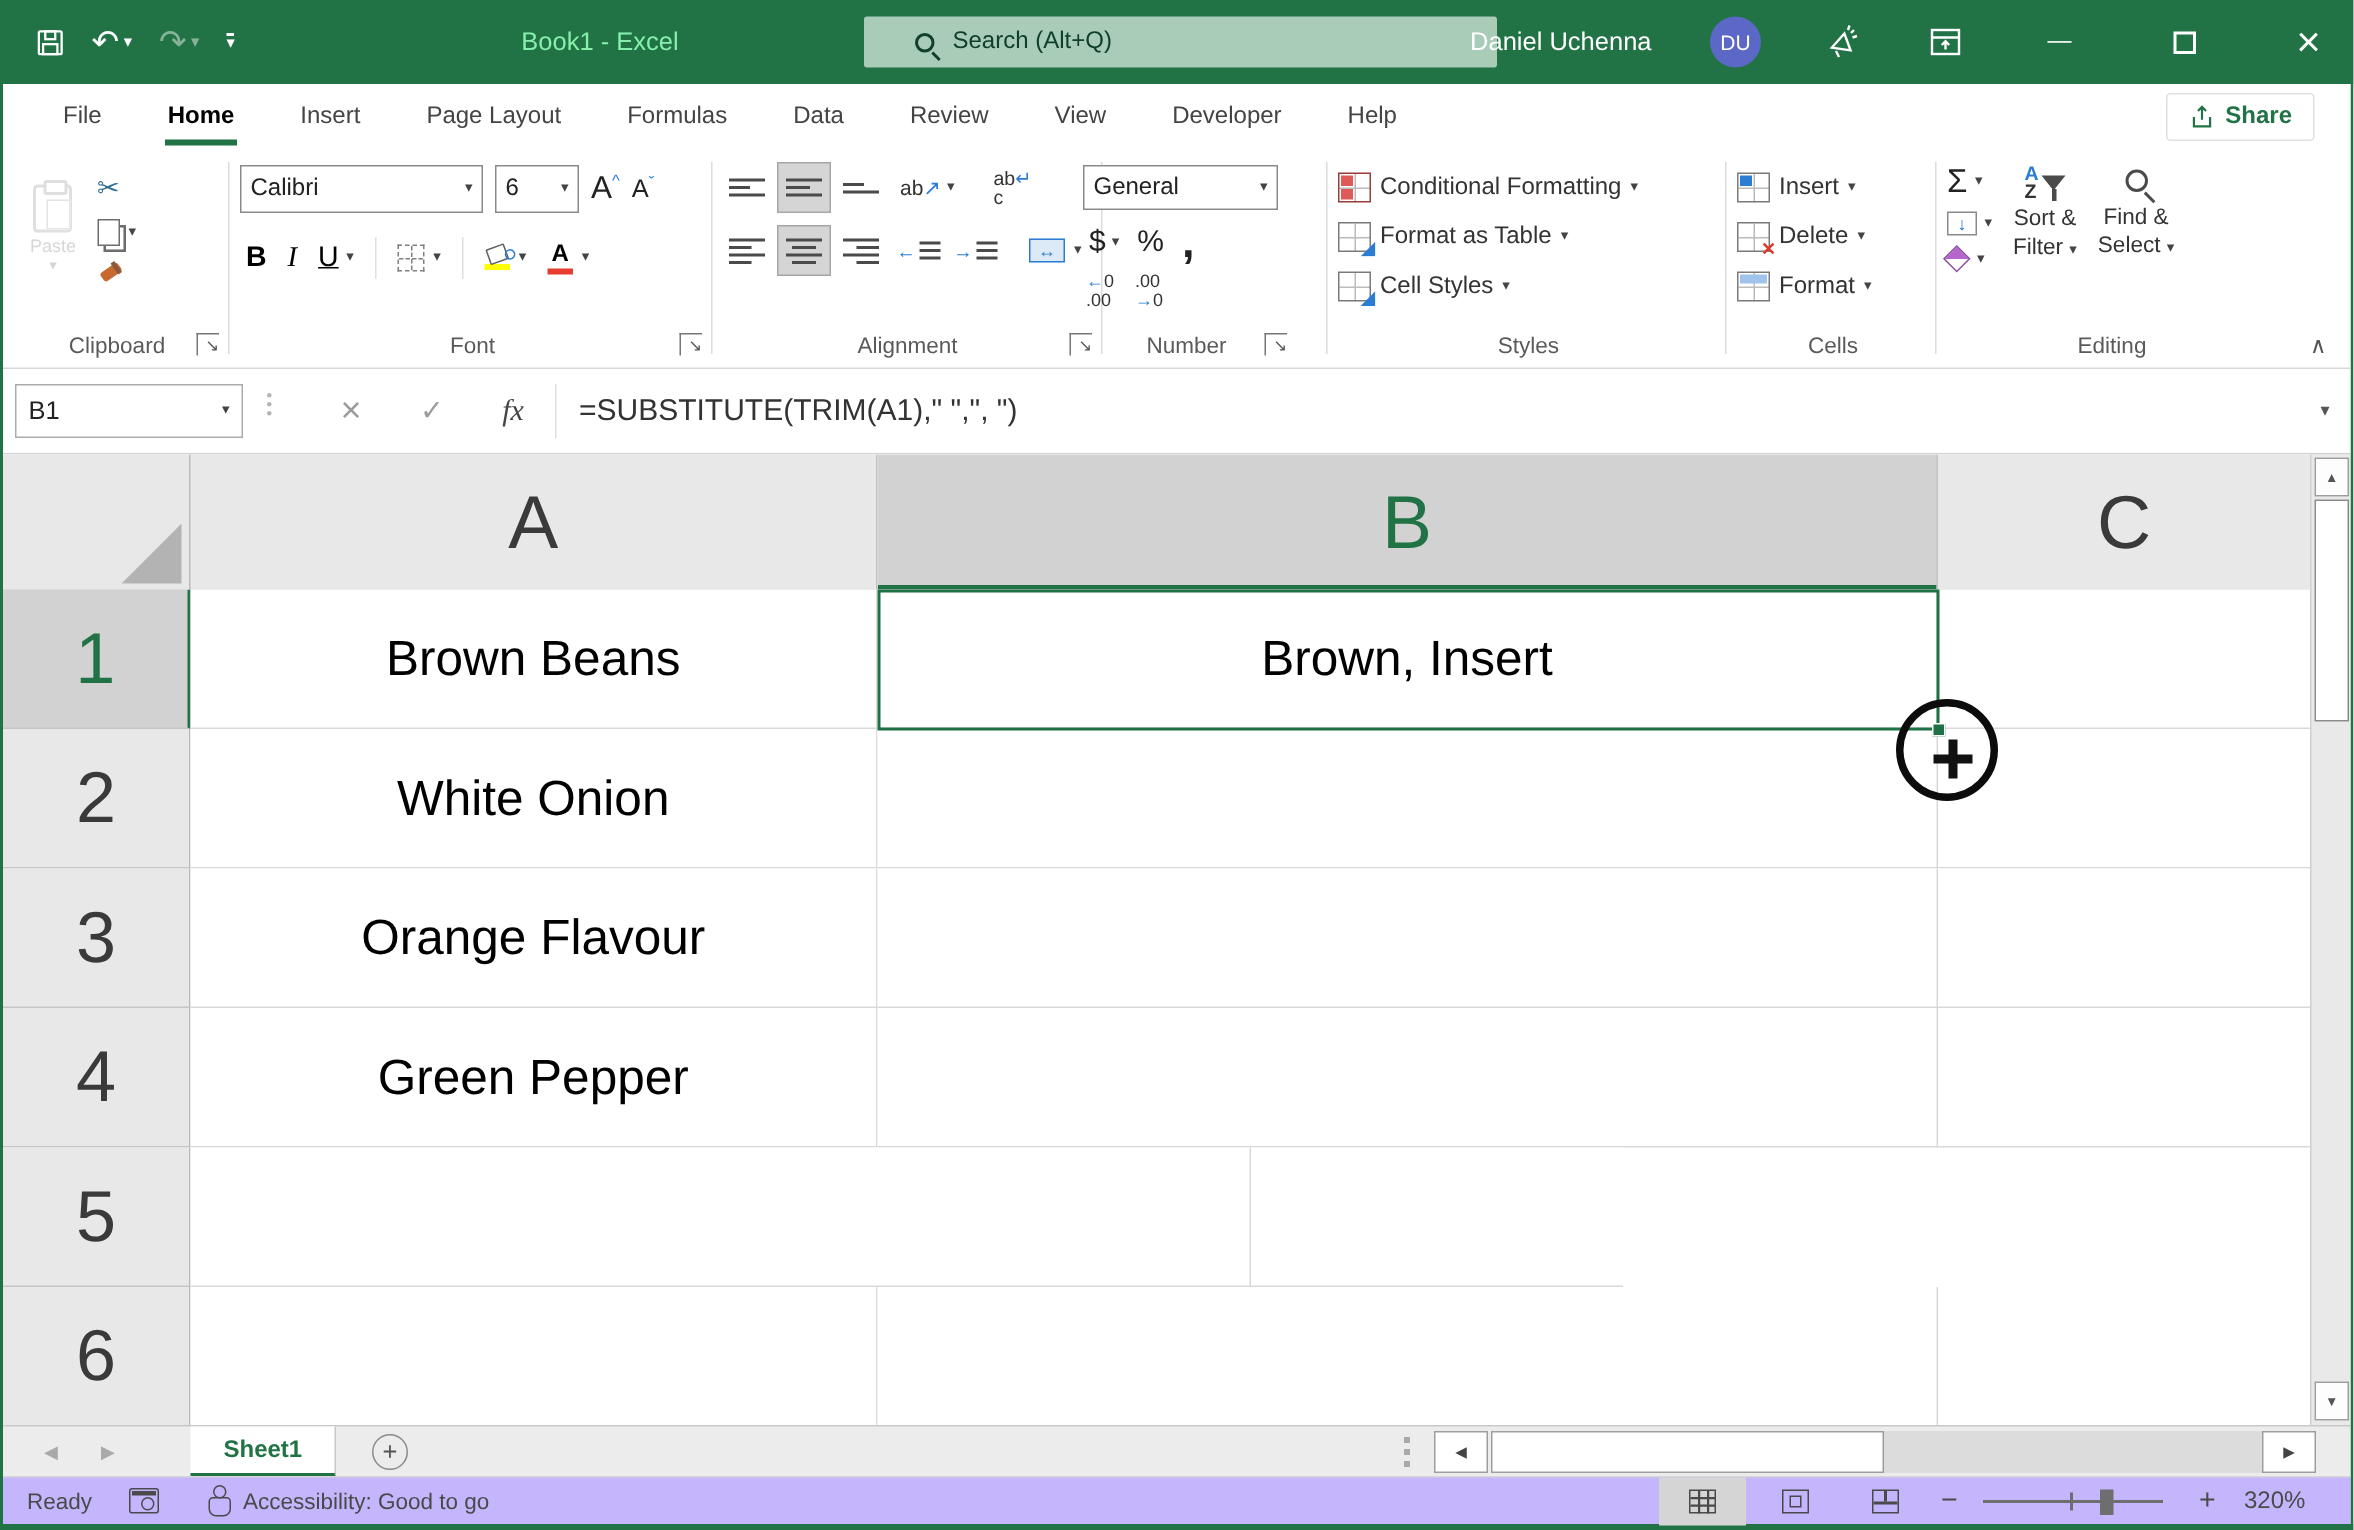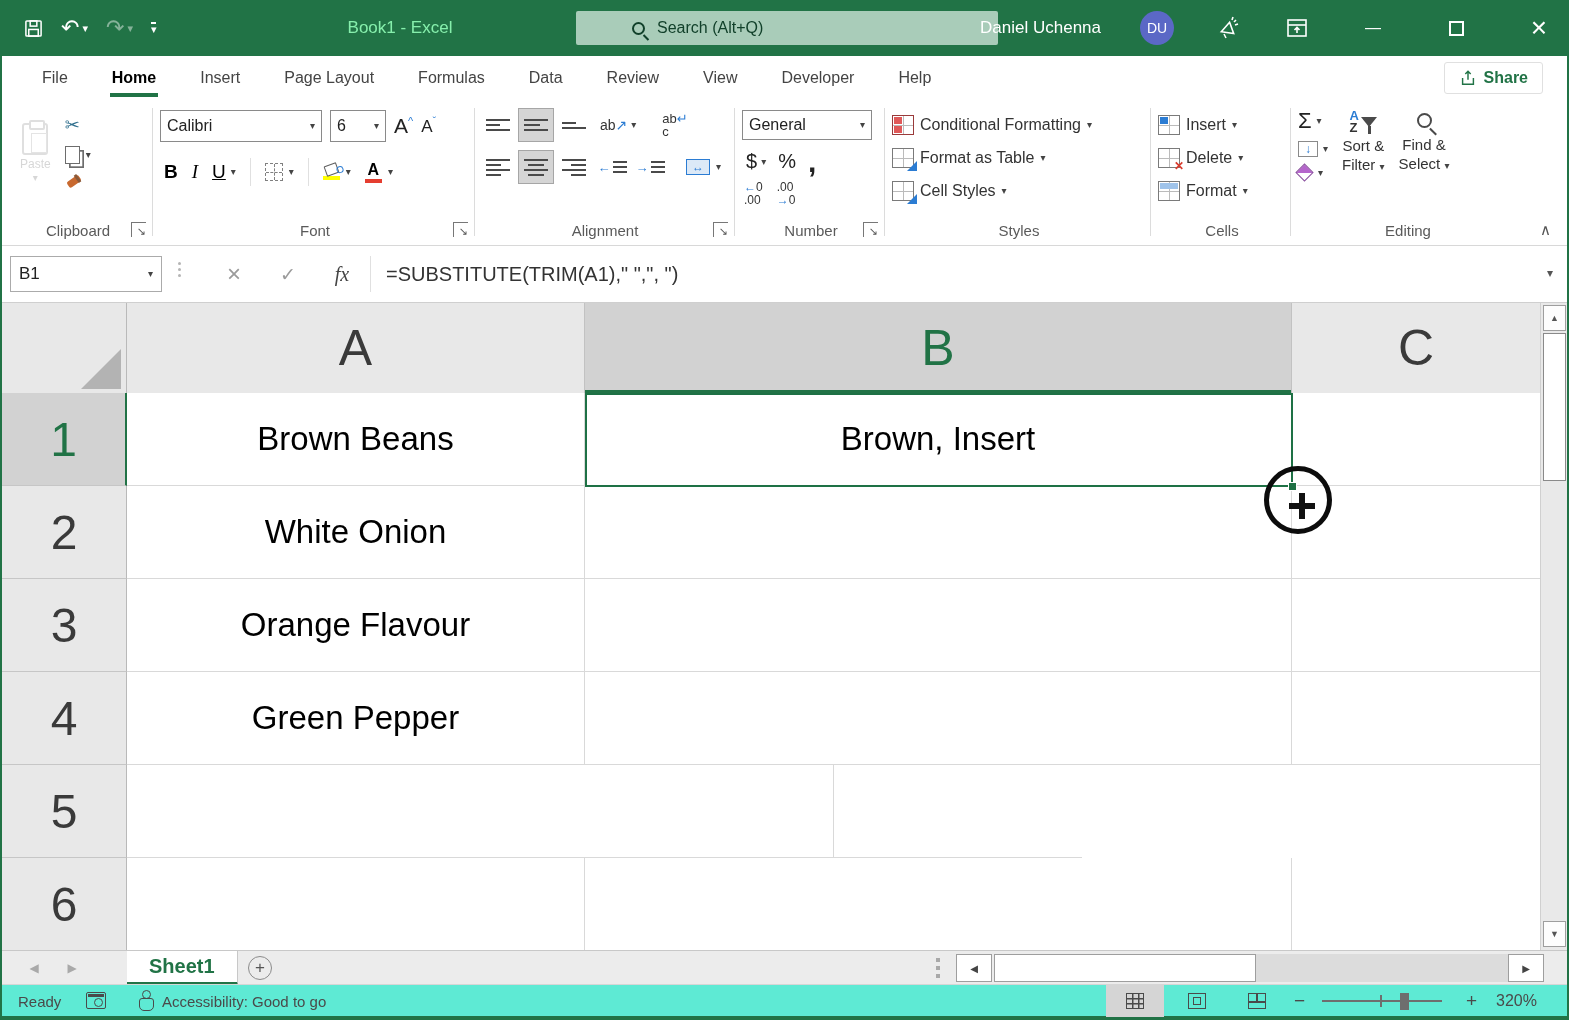--- a/index.html
+++ b/index.html
@@ -10,21 +10,21 @@
   .col{display:flex;flex-direction:column;}
   .ctr{display:flex;align-items:center;justify-content:center;}
 
   
   .titlebar{position:absolute;left:-2px;top:0;width:1569px;height:56px;background:#217346;color:#fff;}
   .qat{position:absolute;left:24px;top:0;height:56px;display:flex;align-items:center;gap:18px;}
   .qbtn{display:flex;align-items:center;gap:3px;color:#fff;font-size:22px;cursor:default;}
   .qbtn .sm{font-size:11px;line-height:1;}
   .dis{opacity:.45;}
   .tb-title{position:absolute;left:290px;top:0;width:220px;height:56px;display:flex;align-items:center;justify-content:center;font-size:17px;color:#86efac;}
-  .tb-search{position:absolute;left:576px;top:11px;width:422px;height:34px;background:#a9ccb9;display:flex;align-items:center;gap:12px;padding-left:56px;border-radius:2px;}
+  .tb-search{position:absolute;left:576px;top:11px;width:422px;height:34px;background:#a9ccb9;display:flex;align-items:center;gap:12px;padding-left:34px;border-radius:2px;}
   .lens{width:13px;height:13px;border:2px solid #11402a;border-radius:50%;position:relative;flex:0 0 auto;}
   .lens::after{content:"";position:absolute;width:2px;height:7px;background:#11402a;left:11px;top:10px;transform:rotate(-45deg);}
   .tb-search input{border:0;background:transparent;outline:none;font-size:16px;color:#11402a;width:300px;font-family:"Liberation Sans",sans-serif;}
   .tb-search input::placeholder{color:#11402a;opacity:1;}
   .tb-right{position:absolute;right:8px;top:0;height:56px;display:flex;align-items:center;gap:39px;}
   .tb-user{font-size:17px;color:#fff;}
   .avatar{width:34px;height:34px;border-radius:50%;background:#5b68c6;color:#fff;font-size:14px;display:flex;align-items:center;justify-content:center;}
   .winbtn{width:44px;height:56px;display:flex;align-items:center;justify-content:center;color:#fff;font-size:20px;}
   .maxbox{width:15px;height:15px;border:2px solid #fff;}
   .tb-ico{width:30px;height:56px;display:flex;align-items:center;justify-content:center;}
@@ -129,30 +129,30 @@
   .cursor .pv{position:absolute;left:30px;top:22px;width:6px;height:26px;background:#111;}
 
   
   .vsb{position:absolute;left:1538px;top:303px;width:27px;height:647px;background:#e9e9e9;border-left:1px solid #d0d0d0;}
   .vbtn{position:absolute;left:2px;width:23px;height:26px;background:#fdfdfd;border:1px solid #9e9e9e;display:flex;align-items:center;justify-content:center;font-size:9px;color:#555;}
   .vthumb{position:absolute;left:2px;top:30px;width:23px;height:148px;background:#fff;border:1px solid #8a8a8a;}
 
   
   .sheetbar{position:absolute;left:0;top:950px;width:1565px;height:34px;background:#ececec;border-top:1px solid #c8c8c8;}
   .snav{position:absolute;top:0;height:34px;display:flex;align-items:center;justify-content:center;width:36px;color:#a9a9a9;font-size:12px;}
-  .stab{position:absolute;left:125px;top:0;height:34px;padding:0 22px;background:#fff;border-right:1px solid #c8c8c8;border-bottom:3px solid #217346;display:flex;align-items:center;font-size:20px;font-weight:bold;color:#217346;}
+  .stab{position:absolute;left:125px;top:0;height:34px;padding:0 22px;background:#fff;border-right:1px solid #c8c8c8;border-bottom:3px solid #217346;display:flex;align-items:center;font-size:16px;font-weight:bold;color:#217346;}
   .addsheet{position:absolute;left:246px;top:5px;width:24px;height:24px;border:1px solid #8b8b8b;border-radius:50%;display:flex;align-items:center;justify-content:center;font-size:17px;color:#555;background:transparent;}
   .hdots{position:absolute;left:934px;top:7px;display:flex;flex-direction:column;gap:4px;}
   .hdots i{width:4px;height:4px;background:#a9a9a9;}
   .hbtn{position:absolute;top:3px;width:36px;height:28px;background:#fff;border:1px solid #9e9e9e;display:flex;align-items:center;justify-content:center;font-size:10px;color:#555;}
   .hthumb{position:absolute;left:992px;top:3px;width:262px;height:28px;background:#fff;border:1px solid #9e9e9e;}
   .htrack{position:absolute;left:1254px;top:3px;width:252px;height:28px;background:#dcdcdc;}
 
   
-  .statusbar{position:absolute;left:0;top:984px;width:1565px;height:32px;background:#5eead4;border-top:1px solid #d6d6d6;font-size:15px;color:#4a4a4a;}
+  .statusbar{position:absolute;left:0;top:984px;width:1565px;height:32px;background:#c4b5fd;border-top:1px solid #d6d6d6;font-size:15px;color:#4a4a4a;}
   .st-ready{position:absolute;left:16px;top:0;height:32px;display:flex;align-items:center;}
   .macroico{position:absolute;left:84px;top:7px;width:20px;height:17px;border:1.6px solid #4a4a4a;border-radius:2px;}
   .macroico::before{content:"";position:absolute;left:1px;top:1px;right:1px;height:3px;background:#4a4a4a;}
   .macroico::after{content:"";position:absolute;right:2px;bottom:1px;width:7px;height:7px;border:1.6px solid #4a4a4a;border-radius:50%;}
   .accperson{position:absolute;left:136px;top:5px;width:16px;height:21px;}
   .accperson::before{content:"";position:absolute;left:4px;top:0;width:7px;height:7px;border:1.7px solid #4a4a4a;border-radius:50%;}
   .accperson::after{content:"";position:absolute;left:1px;top:8px;width:13px;height:11px;border:1.7px solid #4a4a4a;border-radius:3px 3px 5px 5px;}
   .st-acc{position:absolute;left:160px;top:0;height:32px;display:flex;align-items:center;}
   .viewbtn{position:absolute;top:0;width:58px;height:32px;display:flex;align-items:center;justify-content:center;}
   .viewbtn.sel{background:#d5d5d5;}
@@ -401,21 +401,21 @@
               <span>↔</span>
             </span>
           <span class="chv">▾</span>
         </span>
       </div>
       <div class="grplabel">Alignment</div>
       <div class="launcher">↘</div>
     </div>
     <div class="gdiv" style="left:732px;"></div>
 
-    <div class="grp" style="left:740px;width:138px;">
+    <div class="grp" style="left:720px;width:138px;">
       <div class="combo" style="width:130px;height:30px;margin-top:6px;">
         <span>General</span>
         <span class="chv">▾</span>
       </div>
       <div class="flex" style="gap:12px;padding-top:10px;padding-left:4px;">
         <span class="flex" style="gap:4px;font-size:20px;color:#222;">
             <span>$</span>
             <span class="chv">▾</span>
           </span>
         <span style="font-size:20px;color:#222;">%</span>

